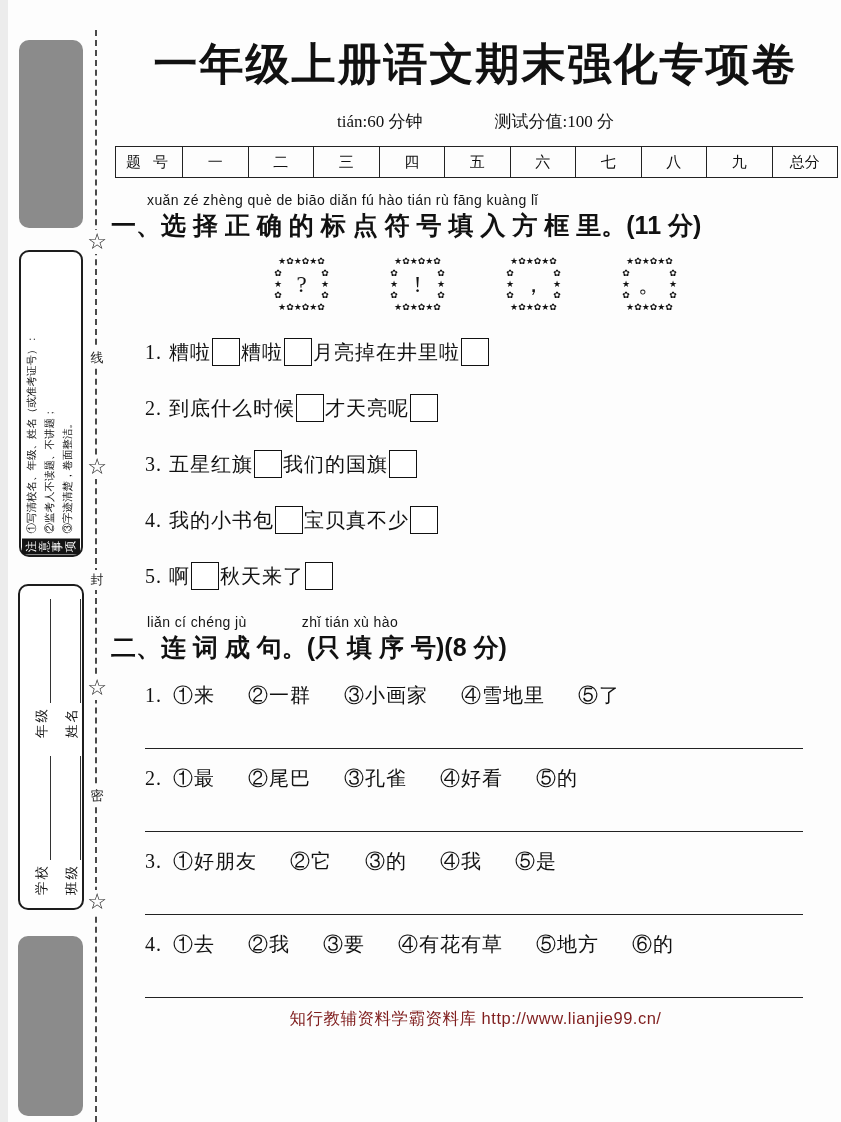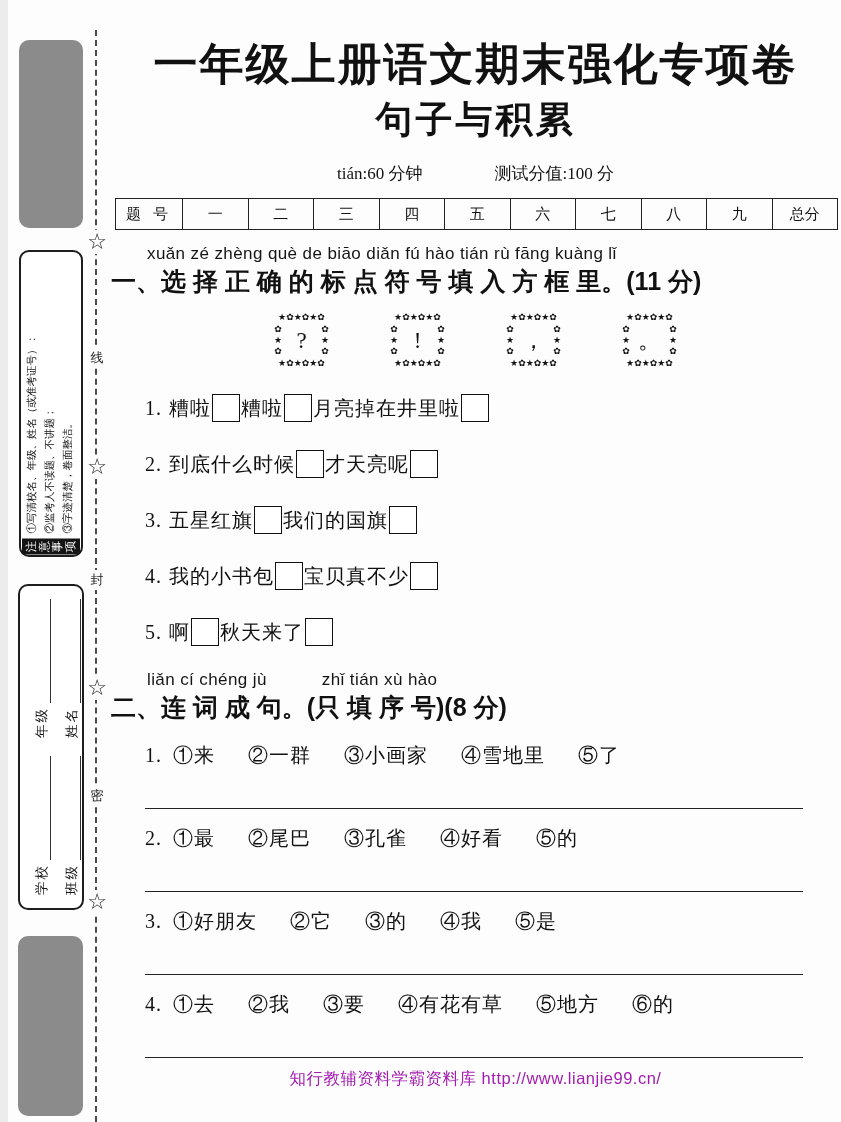--- a/index.html
+++ b/index.html
@@ -49,21 +49,21 @@
   .subtitle { margin:8px 0 0; text-align:center; font-size:37px; font-weight:900;
     letter-spacing:3px; line-height:44px; }
   .test-info { margin-top:20px; display:flex; justify-content:center; gap:72px;
     font-family:"Liberation Serif", serif; font-size:17px; }
 
   .score-table { margin:13px 0 0 5px; border-collapse:collapse; width:723px; table-layout:fixed; }
   .score-table td { border:1.6px solid #222; height:31px; text-align:center;
     font-size:15px; padding:0; }
   .score-table td.st-label { width:67px; letter-spacing:4px; }
 
-  .pinyin { margin:14px 0 0 37px; font-size:17px; letter-spacing:0.4px; color:#151515; }
+  .pinyin { margin:14px 0 0 37px; font-size:14px; letter-spacing:0.4px; color:#151515; }
   .pinyin .py-gap { display:inline-block; width:55px; }
   .sec-heading { margin:1px 0 0 1px; font-size:25px; font-weight:bold; letter-spacing:0; }
 
   .punct-row { margin-top:15px; display:flex; justify-content:center; gap:59px; }
   .punct-box { width:57px; }
   .pb-row { font-size:9px; line-height:9px; text-align:center; white-space:nowrap;
     letter-spacing:0; color:#111; }
   .pb-mid { display:flex; align-items:center; }
   .pb-col { width:10px; font-size:9px; line-height:11px; word-break:break-all;
     text-align:center; color:#111; }
@@ -76,21 +76,21 @@
   .fill-box { display:inline-block; width:28px; height:28px; border:1.6px solid #111;
     background:#fff; margin:0 1px; flex:none; }
 
   .s1-sp { margin-top:22px; }
   .s2-q { margin:18px 0 0 35px; font-size:20px; font-family:"Liberation Serif", serif;
     display:flex; align-items:center; gap:33px; height:26px; letter-spacing:1px; }
   .s2-q .q-num { margin-right:-22px; }
   .answer-line { margin:40px 0 0 35px; width:658px; border-bottom:1.3px solid #222; height:0; }
   .answer-line + .s2-q { margin-top:16px; }
 
-  .footer { margin-top:10px; text-align:center; color:#a21caf; font-size:16.5px;
+  .footer { margin-top:10px; text-align:center; color:#7f1d1d; font-size:16.5px;
     letter-spacing:0.5px; }
 </style>
 </head>
 <body>
 
 <div class="edge-strip"></div>
 
 <aside>
   <div class="gray-box gb-top"></div>
 
@@ -134,21 +134,20 @@
     <span class="seal-item seal-star" style="top:425px">☆</span>
     <span class="seal-item seal-char" style="top:540px">封</span>
     <span class="seal-item seal-star" style="top:646px">☆</span>
     <span class="seal-item seal-char" style="top:756px">密</span>
     <span class="seal-item seal-star" style="top:860px">☆</span>
   </div>
 </aside>
 
 <main>
   <h1 class="title">一年级上册语文期末强化专项卷</h1>
-  <h2 class="subtitle">句子与积累</h2>
 
   <div class="test-info">
     <span>tián:60 分钟</span>
     <span>测试分值:100 分</span>
   </div>
 
   <table class="score-table">
     <tbody>
       <tr id="st-header-row">
         <td class="st-label">题 号</td>

